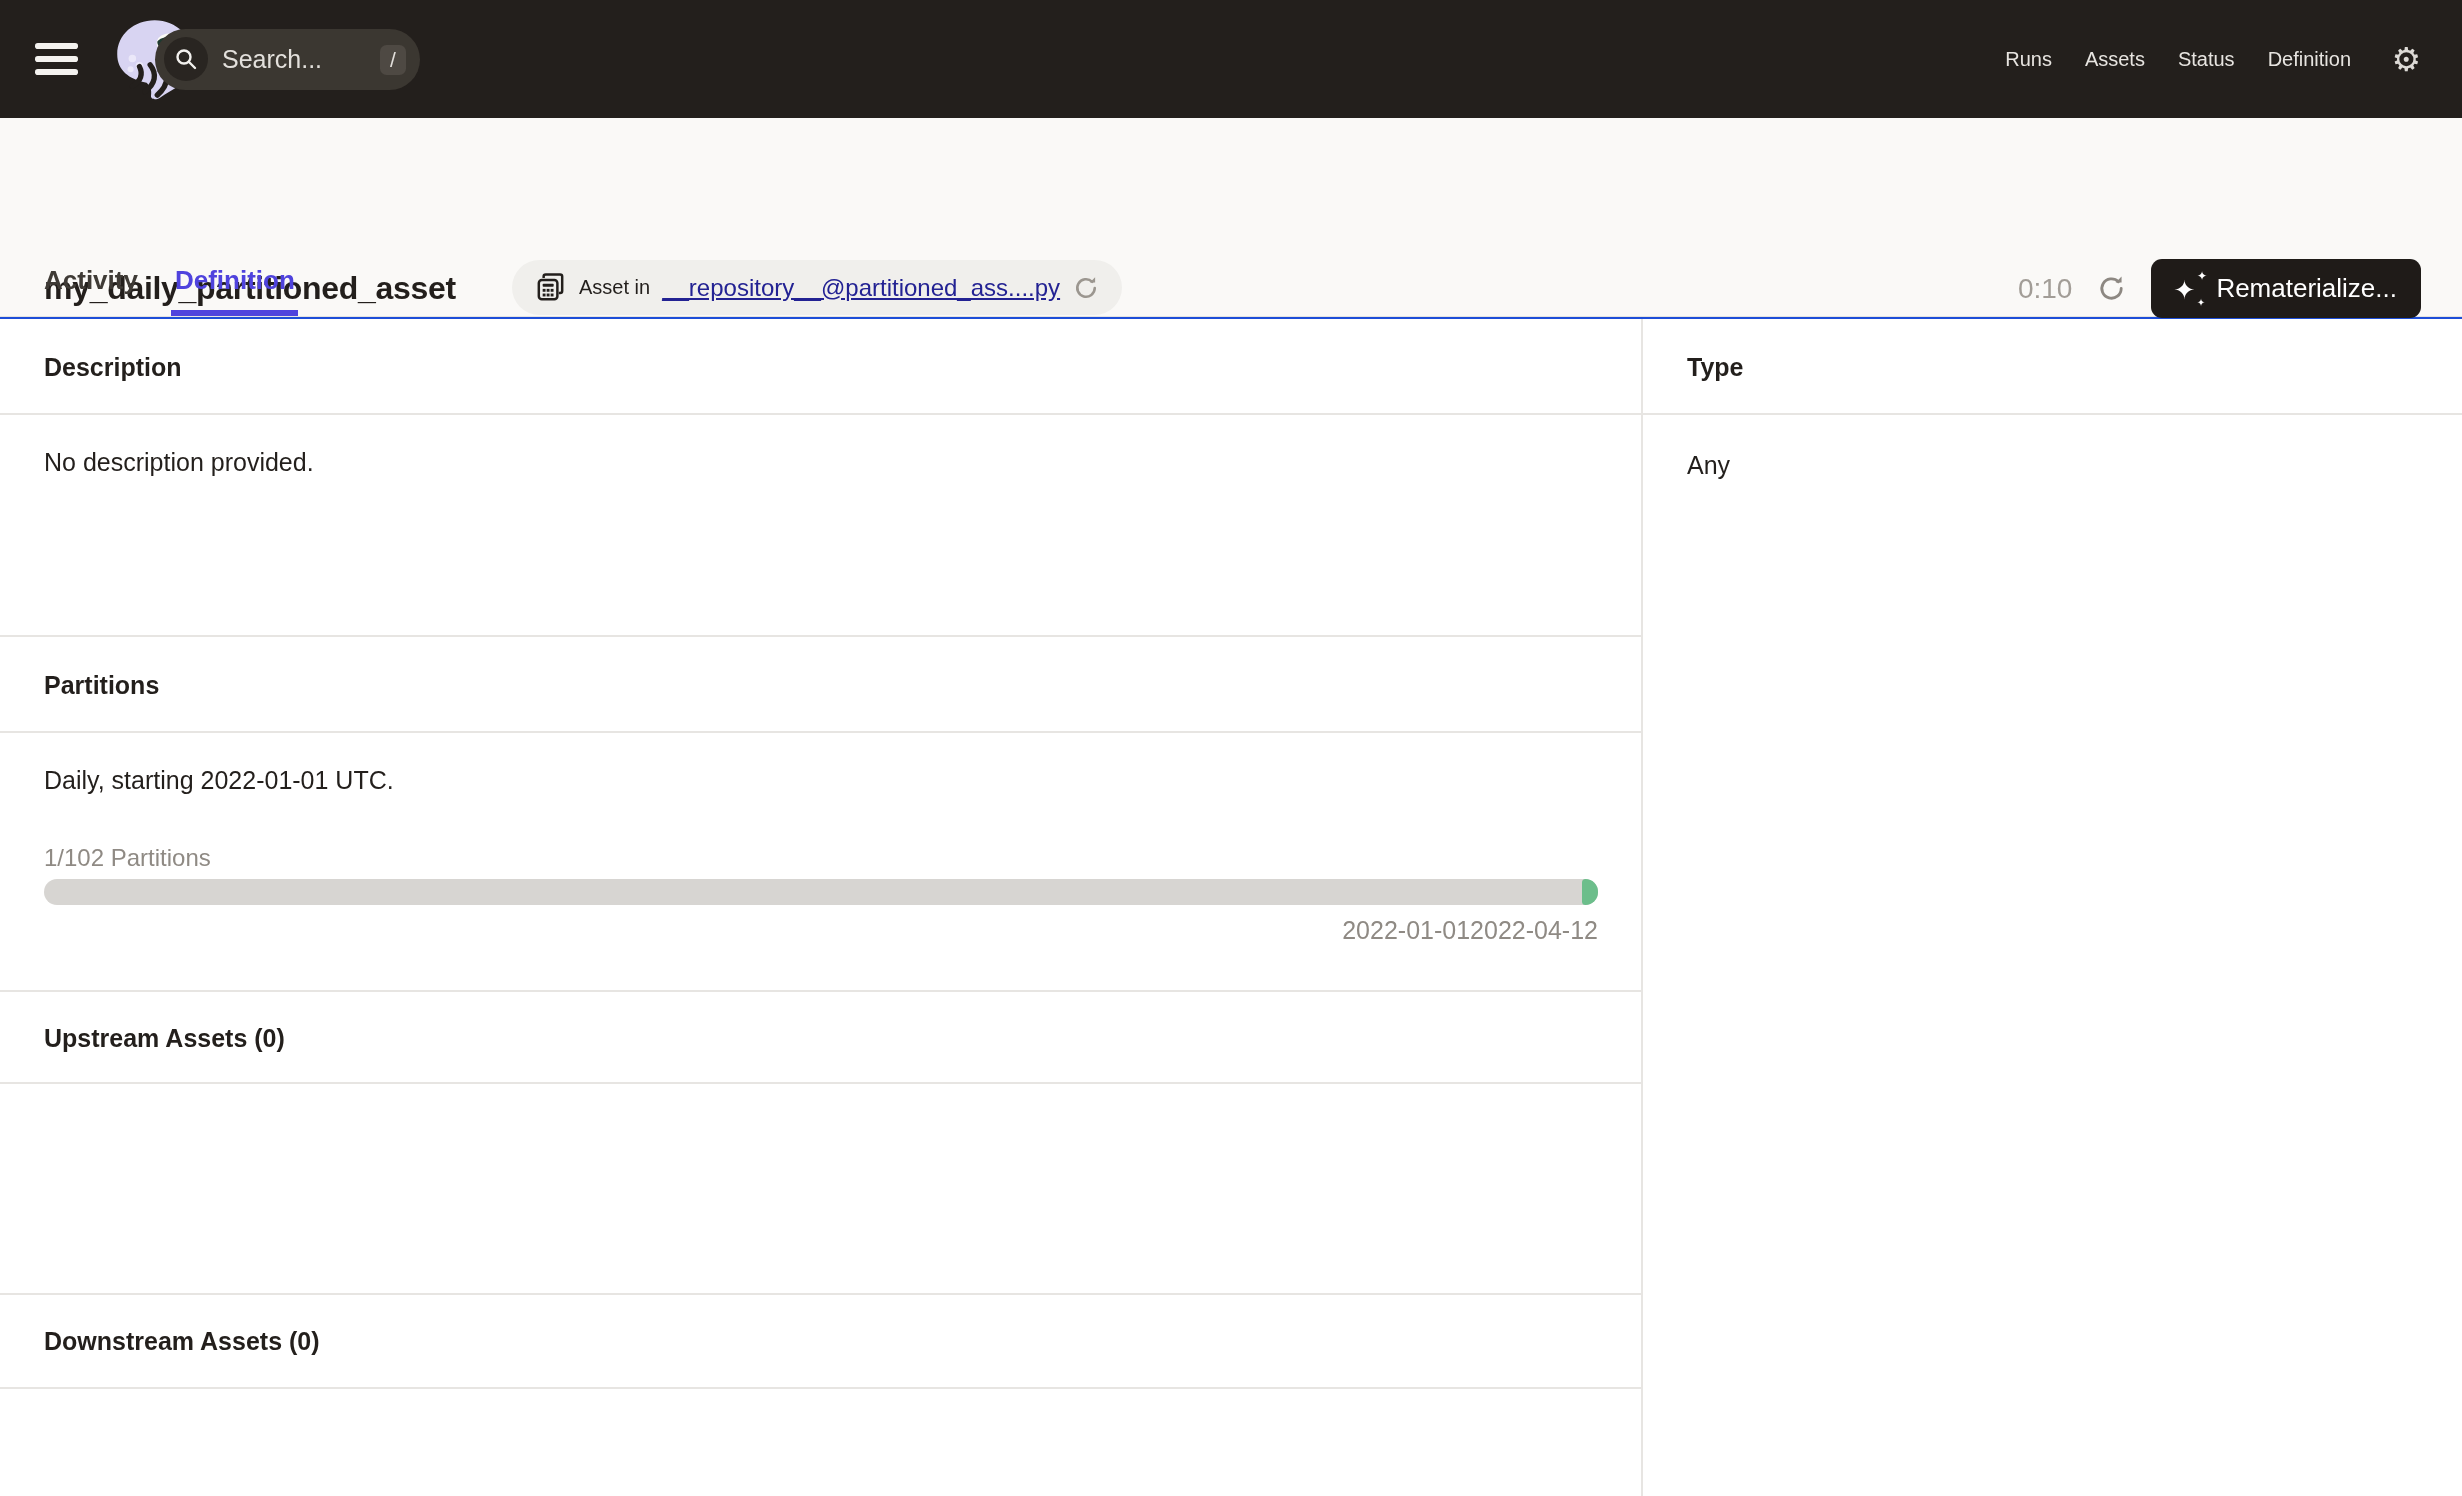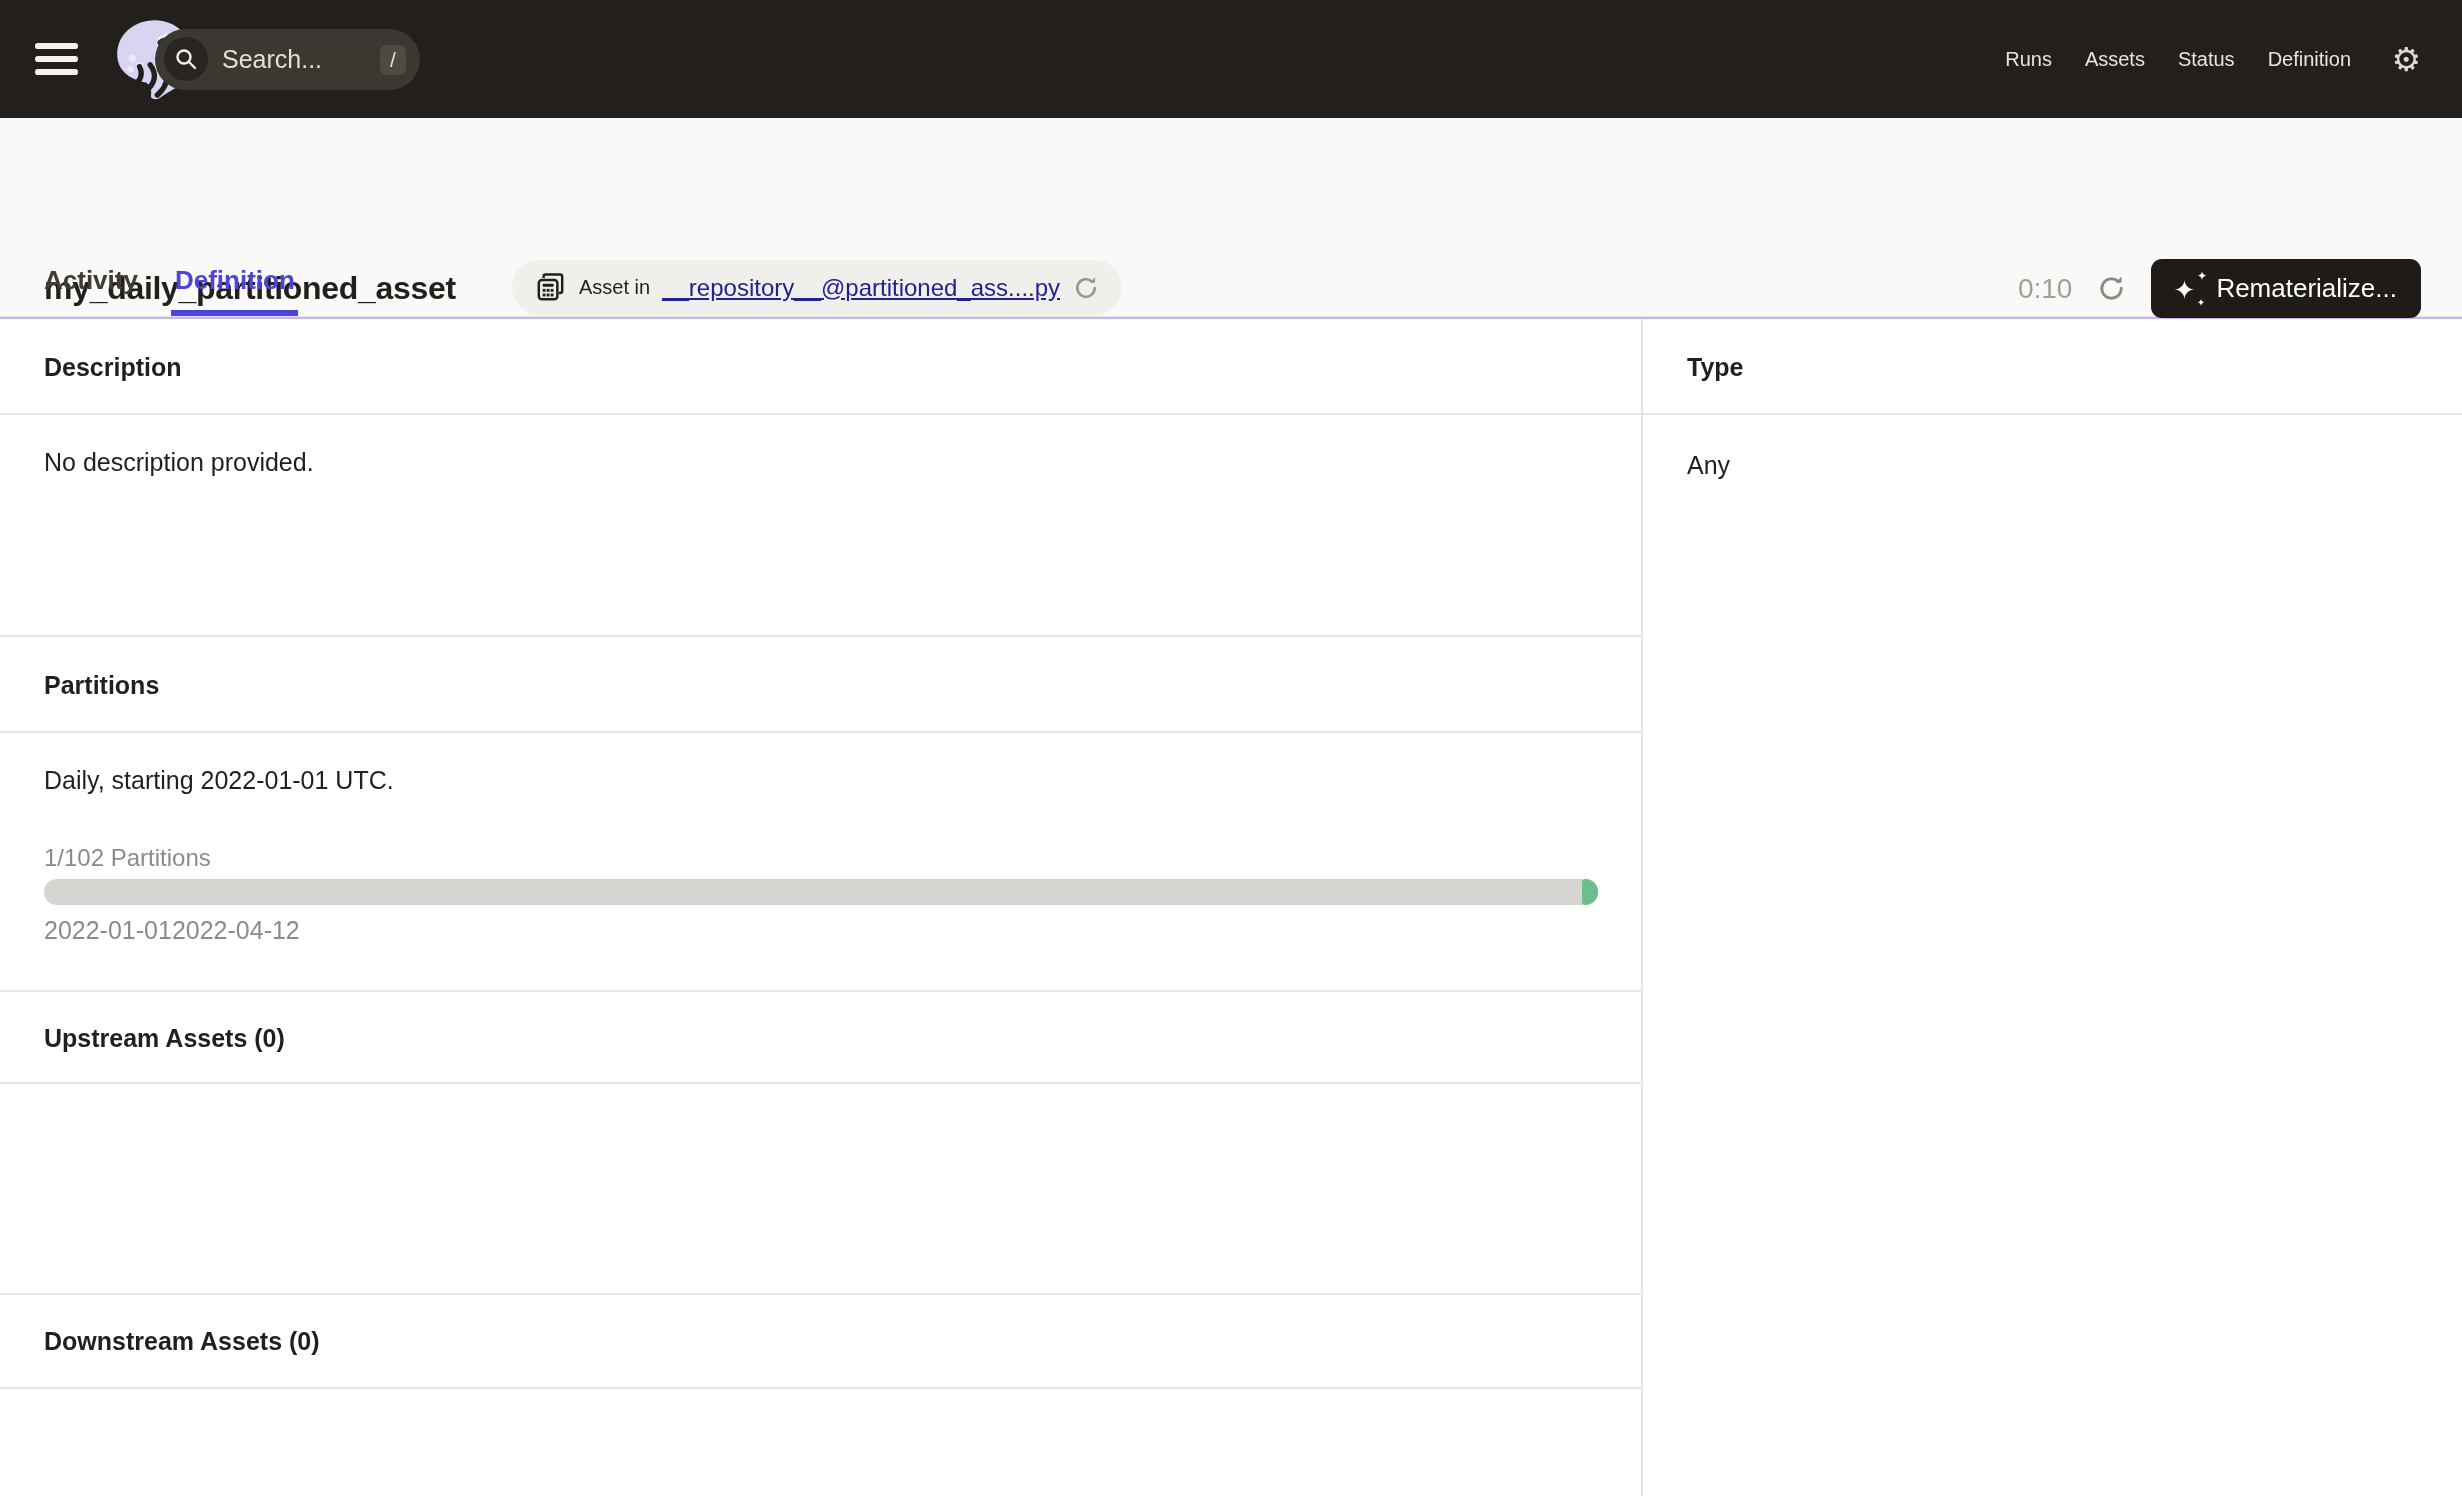--- a/index.html
+++ b/index.html
@@ -4,21 +4,21 @@
 <style>
   * { box-sizing: border-box; margin: 0; padding: 0; }
   html,body { background:#fff; }
   #app {
     position: relative;
     width: 2462px;
     height: 1497px;
     overflow: hidden;
     font-family: "Liberation Sans", "DejaVu Sans", sans-serif;
     color: #231F1C;
-    background: #c4b5fd;
+    background: #1d4ed8;
   }
 
   
   .topnav {
     position: absolute; left:0; top:0; width:2462px; height:118px;
     background:#231F1C;
     display:flex; align-items:center;
   }
   .hamburger { position:absolute; left:35px; top:43px; width:43px; height:31px; cursor:pointer; }
   .hamburger span { display:block; width:43px; height:5.6px; border-radius:2.8px; background:#F4F2EF; margin-bottom:7.4px; }
@@ -98,21 +98,21 @@
 
   .muted { color:#8F8A84; }
   .progress-track {
     position:absolute; left:44px; top:560px; width:1554px; height:26px;
     background:#D7D5D2; border-radius:13px;
   }
   .progress-fill {
     position:absolute; right:0; top:0; height:26px; width:1%;
     background:#6CBE8B; border-radius:3.7px 13px 13px 3.7px;
   }
-  .range-row { position:absolute; left:44px; top:597px; width:1554px; display:flex; justify-content:flex-start; }
+  .range-row { position:absolute; left:44px; top:597px; width:1554px; display:flex; justify-content:flex-end; }
   .range-row span { font-size:25px; color:#8F8A84; }
 </style>
 </head>
 <body>
 
 <div id="app">
 
   <div class="topnav">
     <div class="hamburger">
       <span></span>

